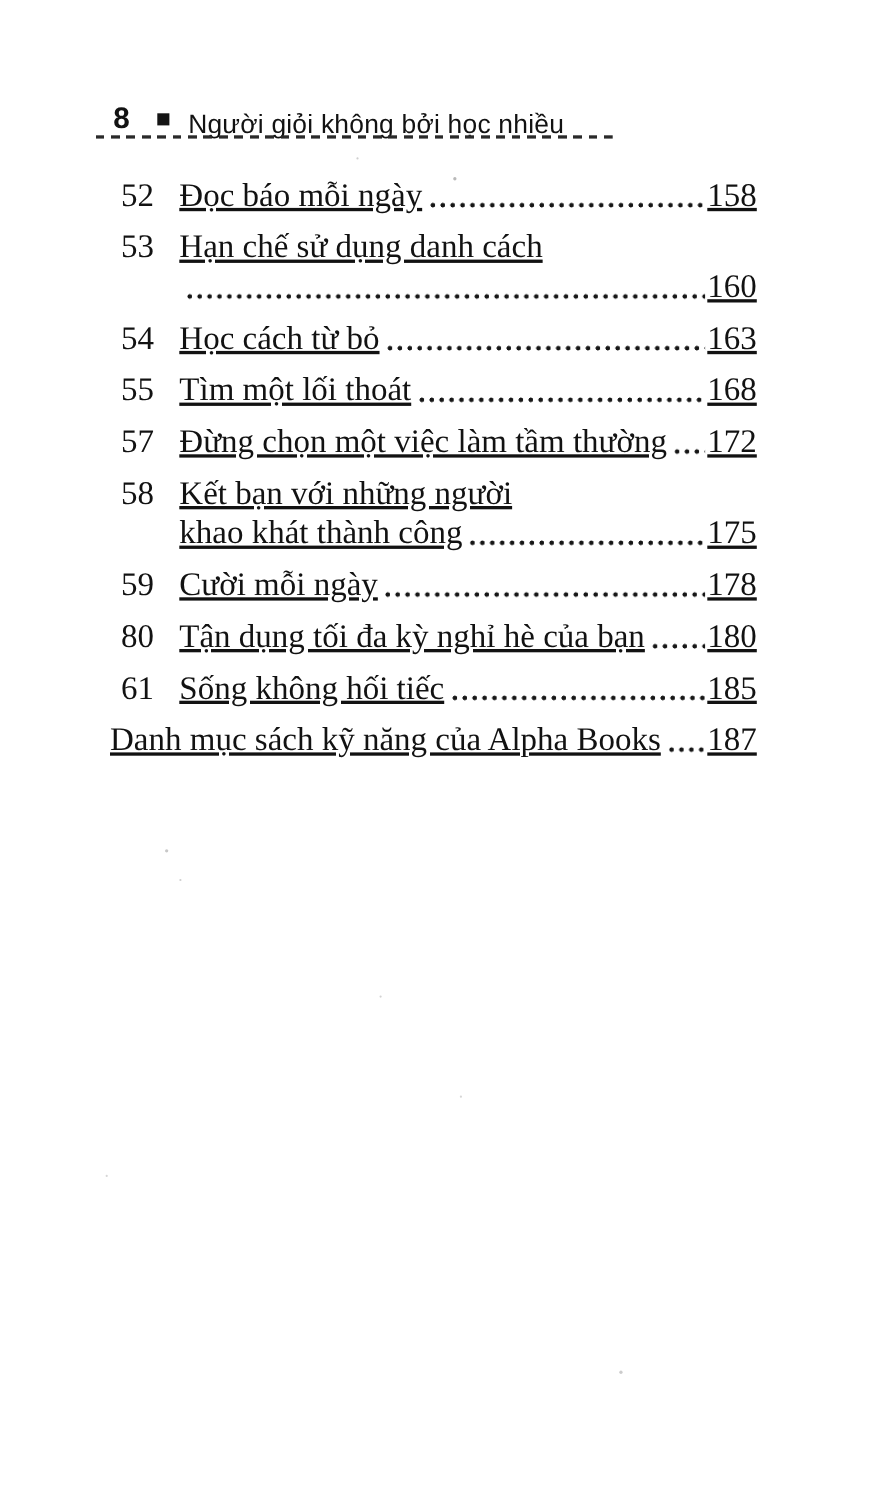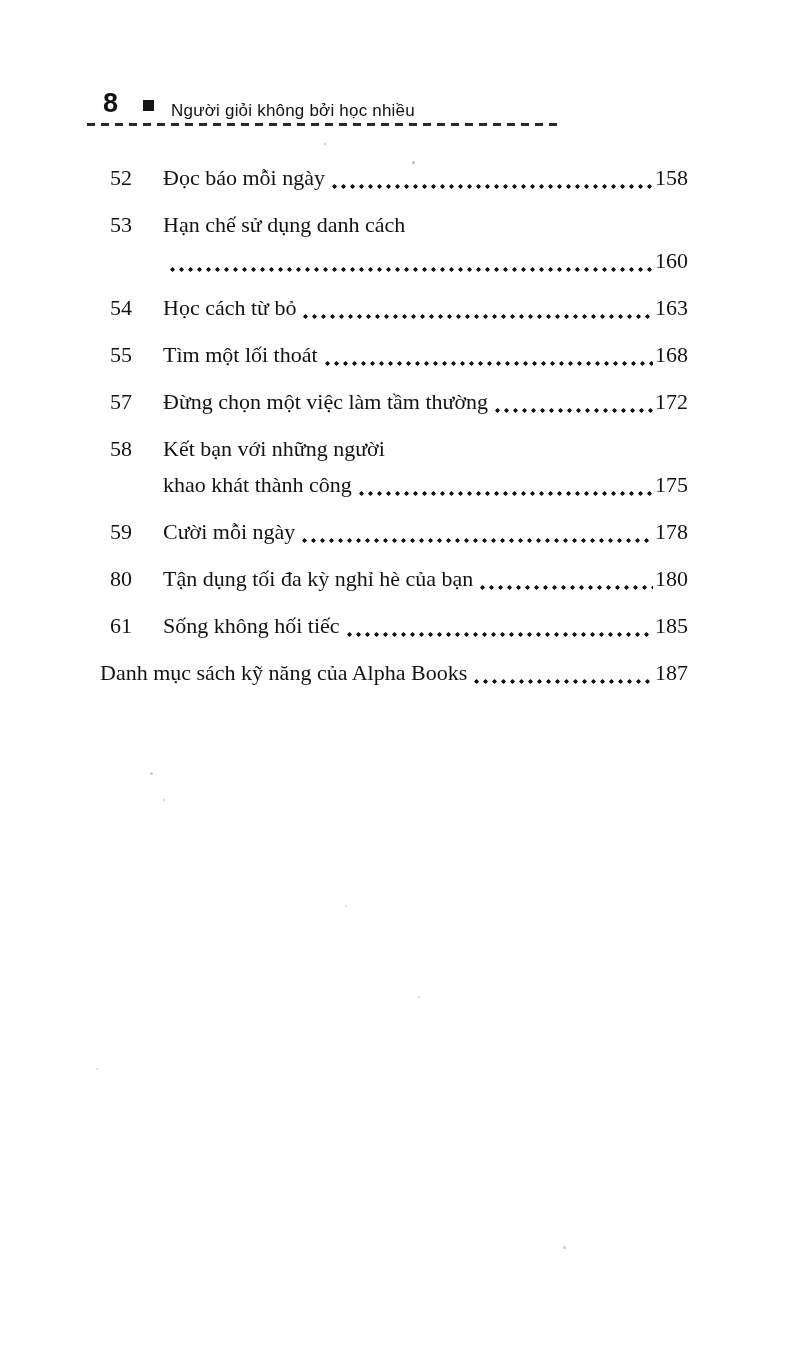--- a/index.html
+++ b/index.html
@@ -7,34 +7,34 @@
     position:relative;width:800px;height:1358px;background:#ffffff;
     font-family:"Liberation Serif", serif;color:#121212;overflow:hidden;
   }
   
   .hdr{
     position:absolute;left:103px;top:88px;display:flex;align-items:center;
     font-family:"Liberation Sans", sans-serif;
   }
   .pg-num{font-size:27px;font-weight:bold;line-height:1;}
   .bullet{width:11px;height:11px;background:#141414;margin:3px 17px 0 25px;flex:0 0 auto;}
-  .book-title{font-size:17px;line-height:1;white-space:nowrap;letter-spacing:0.2px;margin-top:14px;}
+  .book-title{font-size:24px;line-height:1;white-space:nowrap;letter-spacing:0.2px;margin-top:14px;}
   .rule{
     position:absolute;left:87px;top:123px;width:470px;height:3px;
     background:repeating-linear-gradient(to right,#2a2a2a 0 8px,transparent 8px 14px);
   }
   
   .toc{
     position:absolute;left:110px;top:160px;width:578px;
-    font-size:22px;line-height:36px;
+    font-size:30px;line-height:36px;
   }
   .entry{display:flex;margin-bottom:11px;}
   .num{flex:0 0 53px;}
   .body{flex:1;display:flex;flex-direction:column;min-width:0;}
-  .line{display:flex;}
+  .line{display:flex;text-decoration:underline;}
   .t{white-space:nowrap;}
   .leader{
     flex:1;align-self:flex-end;height:5px;margin:0 2px 7px 7px;
     background-image:radial-gradient(circle at 2.5px 2.5px,#161616 1.9px,transparent 2.3px);
     background-size:9px 5px;background-repeat:repeat-x;
   }
   .pgno{white-space:nowrap;}
   .entry.footer{margin-left:-10px;}
   .entry.footer .body{flex:1;}
   

